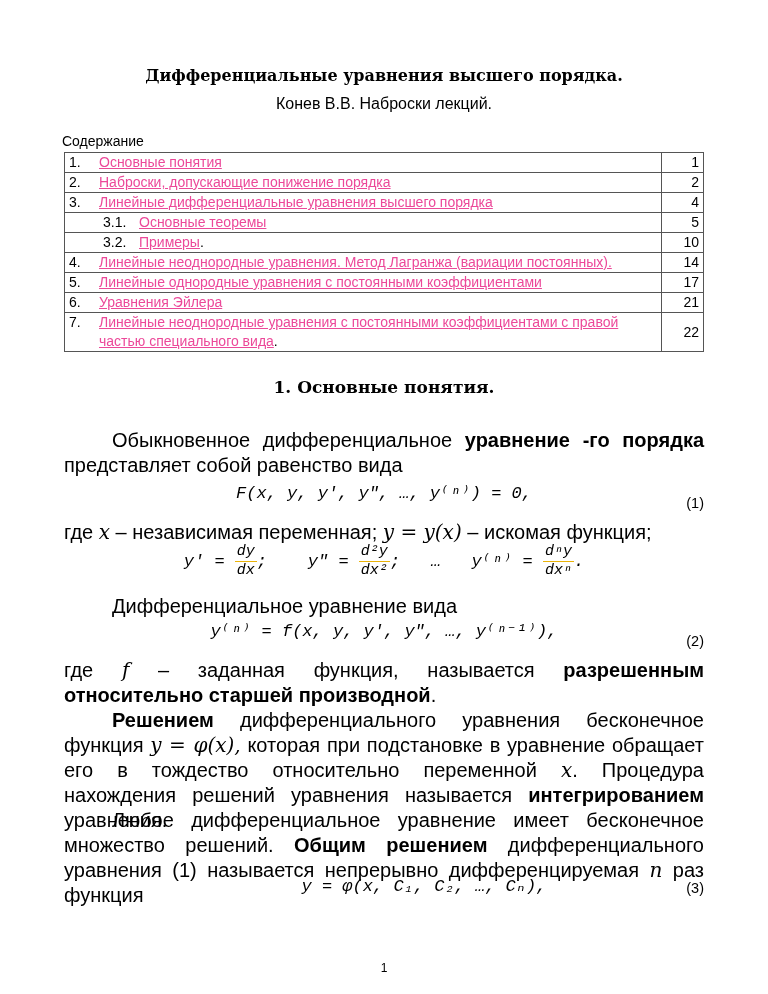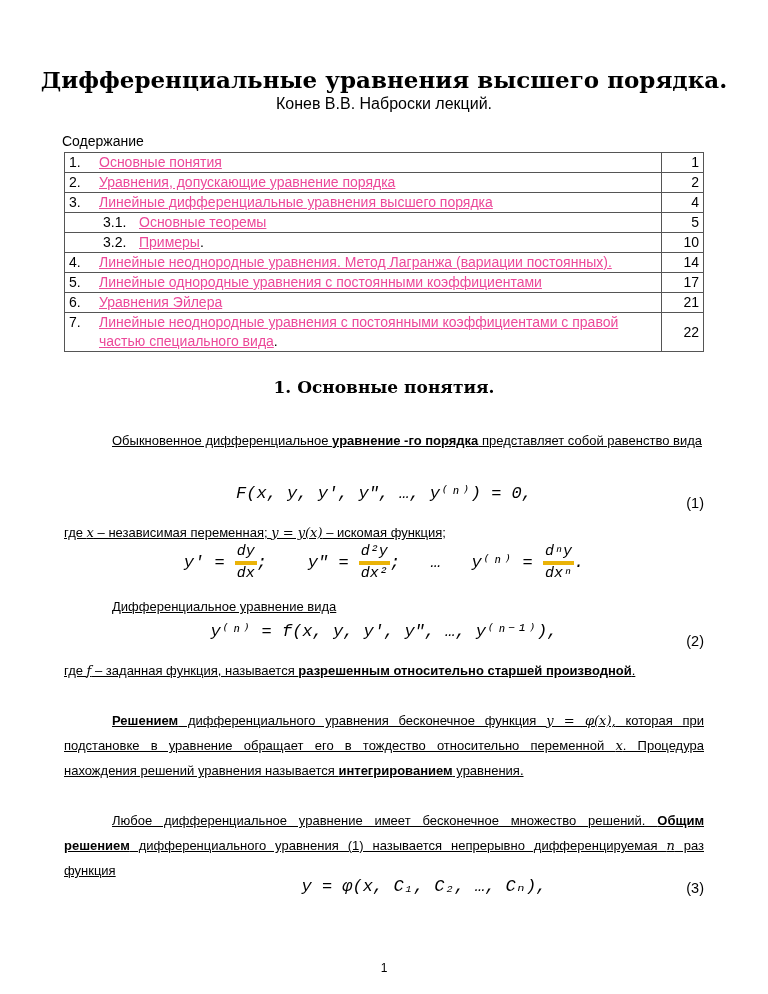--- a/index.html
+++ b/index.html
@@ -1,42 +1,42 @@
 <!DOCTYPE html>
 <html><head>
 <meta charset="utf-8">
 <style>
   html, body { margin: 0; padding: 0; background: #ffffff; }
   body { width: 768px; height: 994px; position: relative; overflow: hidden;
          font-family: "Liberation Sans", "DejaVu Sans", sans-serif; color: #000; }
   .page { position: absolute; left: 0; top: 0; width: 768px; height: 994px; }
   .title { position: absolute; top: 66px; left: 0; width: 768px; text-align: center;
-           font-family: "DejaVu Serif", "Liberation Serif", serif; font-weight: bold; font-size: 23px; }
+           font-family: "DejaVu Serif", "Liberation Serif", serif; font-weight: bold; font-size: 16px; }
   .subtitle { position: absolute; top: 95px; left: 0; width: 768px; text-align: center; font-size: 16px; }
   .toc-label { position: absolute; top: 133px; left: 62px; font-size: 14px; }
   table.toc { position: absolute; top: 152px; left: 64px; width: 640px; border-collapse: collapse; font-size: 14px; }
   table.toc td { border: 1px solid #555; padding: 0 4px; line-height: 19px; vertical-align: middle; }
   table.toc td.num { width: 33px; text-align: right; }
   .toc-entry { display: flex; }
   .toc-entry .n { width: 30px; flex: none; }
   .toc-entry.sub { padding-left: 34px; }
   .toc-entry.sub .n { width: 36px; }
   a.lnk { color: #ec4899; text-decoration: underline; }
   .h1 { position: absolute; top: 377px; left: 0; width: 768px; text-align: center;
         font-family: "DejaVu Serif", "Liberation Serif", serif; font-weight: bold; font-size: 17px; }
-  .para { position: absolute; left: 64px; width: 640px; font-size: 13px; line-height: 25px; text-align: justify; text-decoration: underline; }
+  .para { position: absolute; left: 64px; width: 640px; font-size: 20px; line-height: 25px; text-align: justify; }
   .indent { text-indent: 48px; }
   .formula { position: absolute; left: 0; width: 768px; text-align: center;
              font-family: Liberation Mono, monospace; font-style: italic; font-size: 17px; }
   .eqnum { position: absolute; right: 64px; font-size: 14.5px; }
   .math { font-family: "DejaVu Serif", "Liberation Serif", serif; font-style: italic; }
   b { font-weight: bold; }
   .frac { display: inline-block; vertical-align: middle; text-align: center; font-size: 15px; }
   .frac span { display: block; line-height: 18px; }
-  .frac .top { border-bottom: 4px solid #eab308; padding: 0 2px; }
+  .frac .top { border-bottom: 1px solid #eab308; padding: 0 2px; }
   .pagenum { position: absolute; top: 961px; left: 0; width: 768px; text-align: center; font-size: 12px; }
 </style>
 </head>
 <body>
 
 <div class="page">
   <div class="title">Дифференциальные уравнения высшего порядка.</div>
   <div class="subtitle">Конев В.В. Наброски лекций.</div>
   <div class="toc-label">Содержание</div>
 
@@ -48,21 +48,21 @@
               <span class="n">1.</span>
               <span><a class="lnk">Основные понятия</a><span></span></span>
             </div>
           </td>
           <td class="num">1</td>
         </tr>
         <tr>
           <td>
             <div class="toc-entry">
               <span class="n">2.</span>
-              <span><a class="lnk">Уравнения, допускающие уравнение порядка</a><span></span></span>
+              <span><a class="lnk">Наброски, допускающие понижение порядка</a><span></span></span>
             </div>
           </td>
           <td class="num">2</td>
         </tr>
         <tr>
           <td>
             <div class="toc-entry">
               <span class="n">3.</span>
               <span><a class="lnk">Линейные дифференциальные уравнения высшего порядка</a><span></span></span>
             </div>

